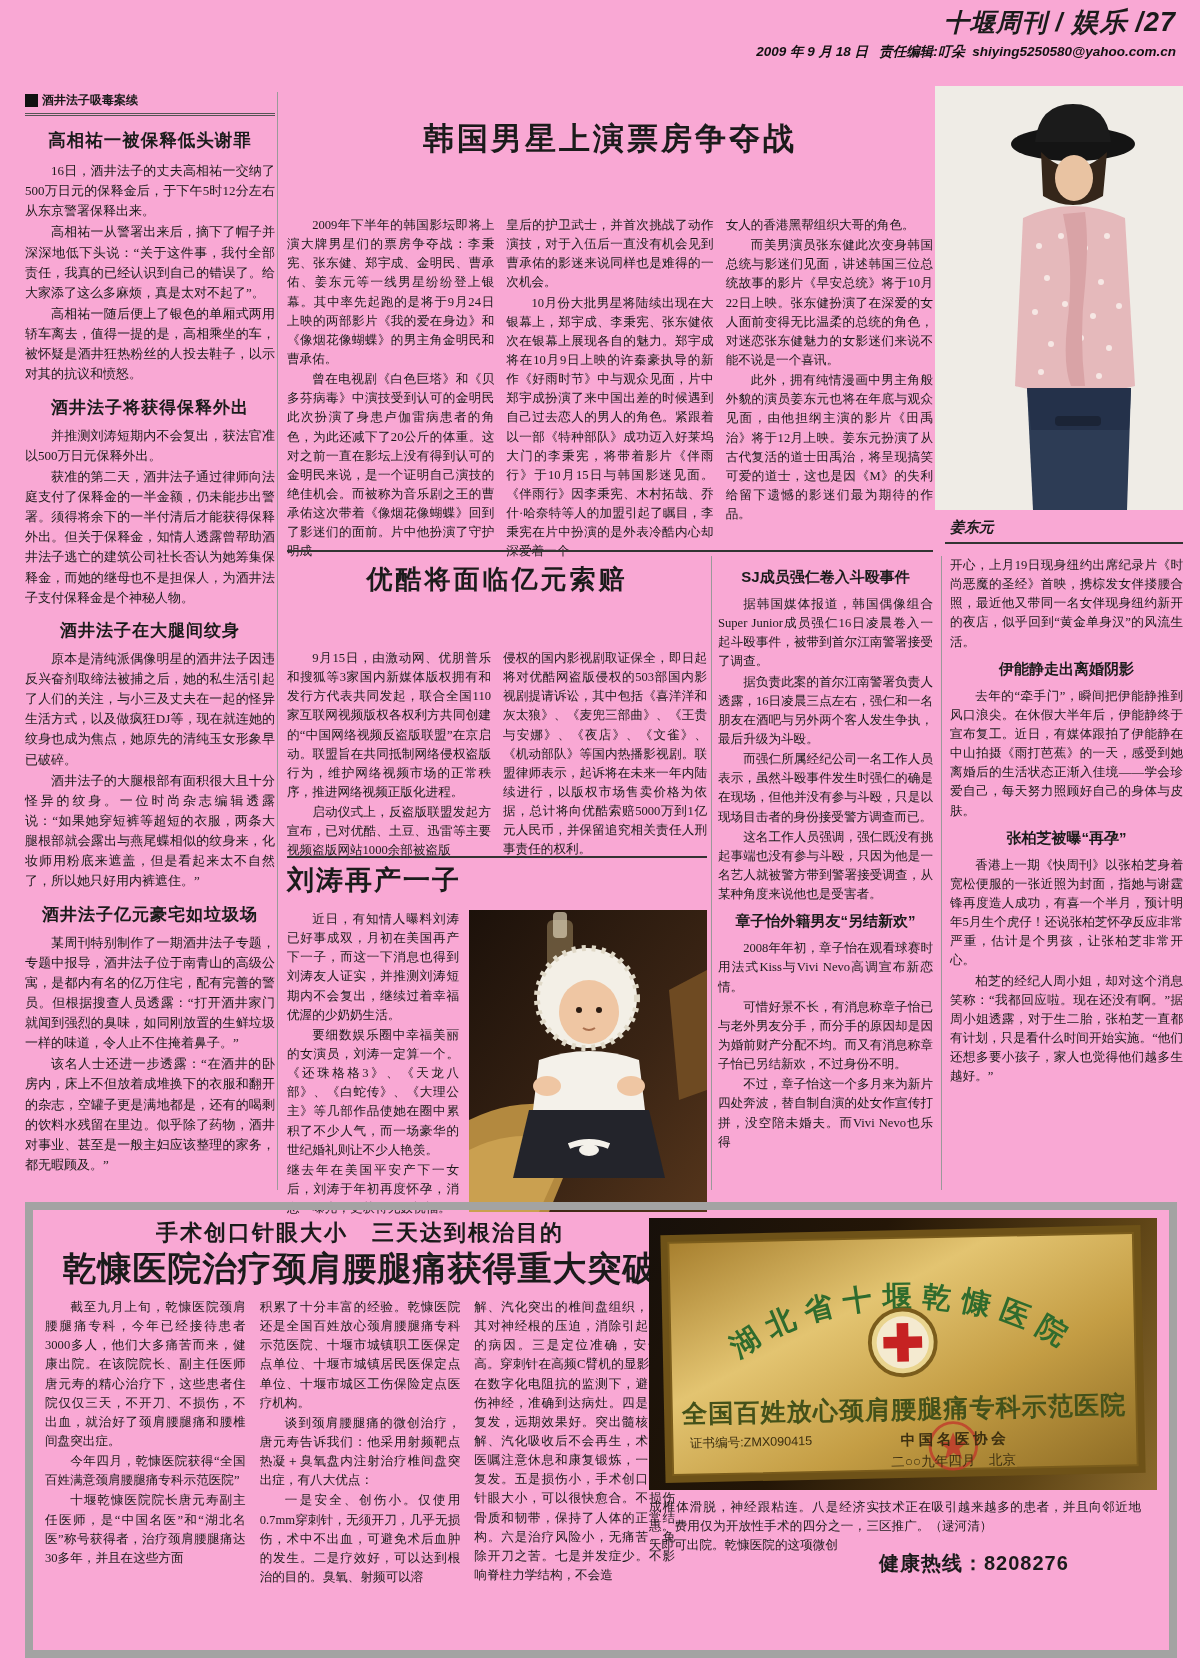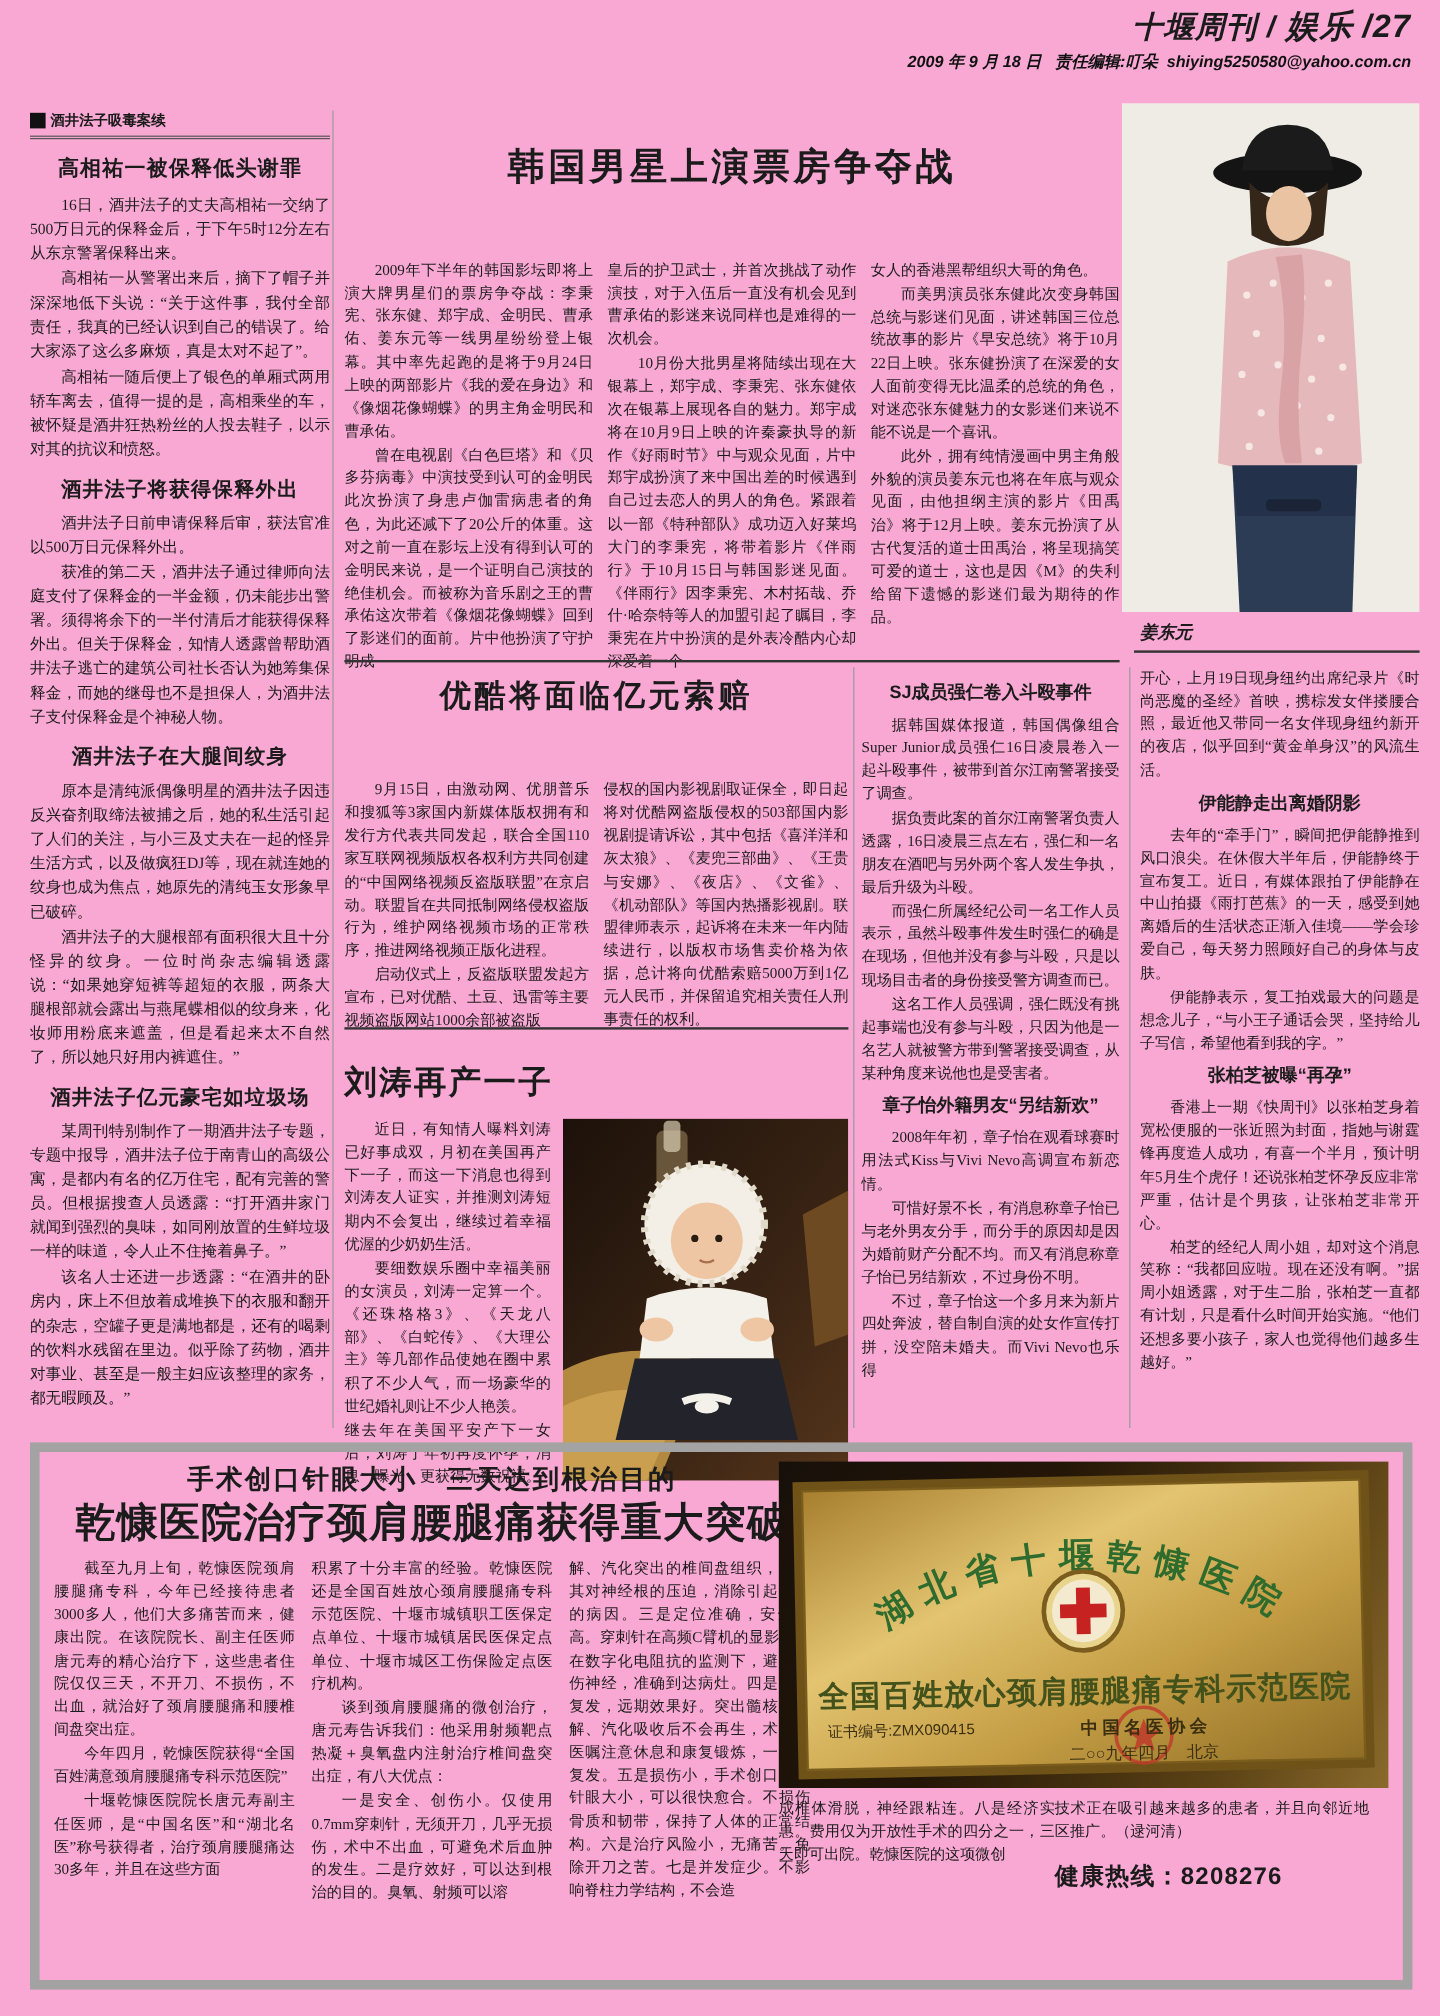--- a/index.html
+++ b/index.html
@@ -36,21 +36,21 @@
                  font-family:"Liberation Sans","DejaVu Sans",sans-serif;}
   
   .youku{position:absolute;left:287px;top:562px;width:420px;}
   .youku-head{font-size:26px;text-align:center;letter-spacing:3px;margin:0 0 16px 0;}
   
   .sj-col{position:absolute;left:718px;top:560px;width:215px;}
   .small-head{font-size:15px;text-align:center;margin:8px 0 8px 0;}
   
   .far-right{position:absolute;left:950px;top:556px;width:233px;}
   
-  .liutao{position:absolute;left:287px;top:856px;width:420px;border-top:2px solid #333;padding-top:26px;}
+  .liutao{position:absolute;left:287px;top:856px;width:420px;border-top:2px solid #333;padding-top:4px;}
   .liutao-head{font-size:27px;letter-spacing:2px;margin:0 0 12px 0;}
   .liutao-flex{display:flex;gap:10px;}
   .liutao-text{width:172px;}
   .baby-photo{width:238px;height:302px;}
   
   .ad-box{position:absolute;left:25px;top:1202px;width:1152px;height:456px;border:8px solid #a3a3a3;box-sizing:border-box;}
   .ad-kicker{position:absolute;left:12px;top:8px;width:630px;text-align:center;font-size:22px;letter-spacing:2px;}
   .ad-head{position:absolute;left:12px;top:36px;width:630px;text-align:center;font-size:34px;letter-spacing:1px;}
   .ad-cols{position:absolute;left:12px;top:88px;width:630px;display:flex;gap:14px;}
   .ad-cols .col{flex:1;}
@@ -84,21 +84,21 @@
   <div class="left-col">
     <div class="tagbar">
       <span class="tag-square"></span>
       <span>酒井法子吸毒案续</span>
     </div>
     <h1 class="left-head hei">高相祐一被保释低头谢罪</h1>
     <p class="body">16日，酒井法子的丈夫高相祐一交纳了500万日元的保释金后，于下午5时12分左右从东京警署保释出来。</p>
     <p class="body">高相祐一从警署出来后，摘下了帽子并深深地低下头说：“关于这件事，我付全部责任，我真的已经认识到自己的错误了。给大家添了这么多麻烦，真是太对不起了”。</p>
     <p class="body">高相祐一随后便上了银色的单厢式两用轿车离去，值得一提的是，高相乘坐的车，被怀疑是酒井狂热粉丝的人投去鞋子，以示对其的抗议和愤怒。</p>
     <h2 class="sub-head hei">酒井法子将获得保释外出</h2>
-    <p class="body">酒井法子日前申请保释后审，获法官准以500万日元保释外出。</p>
+    <p class="body">并推测刘涛短期内不会复出，获法官准以500万日元保释外出。</p>
     <p class="body">获准的第二天，酒井法子通过律师向法庭支付了保释金的一半金额，仍未能步出警署。须得将余下的一半付清后才能获得保释外出。但关于保释金，知情人透露曾帮助酒井法子逃亡的建筑公司社长否认为她筹集保释金，而她的继母也不是担保人，为酒井法子支付保释金是个神秘人物。</p>
     <h2 class="sub-head hei">酒井法子在大腿间纹身</h2>
     <p class="body">原本是清纯派偶像明星的酒井法子因违反兴奋剂取缔法被捕之后，她的私生活引起了人们的关注，与小三及丈夫在一起的怪异生活方式，以及做疯狂DJ等，现在就连她的纹身也成为焦点，她原先的清纯玉女形象早已破碎。</p>
     <p class="body">酒井法子的大腿根部有面积很大且十分怪异的纹身。一位时尚杂志编辑透露说：“如果她穿短裤等超短的衣服，两条大腿根部就会露出与燕尾蝶相似的纹身来，化妆师用粉底来遮盖，但是看起来太不自然了，所以她只好用内裤遮住。”</p>
     <h2 class="sub-head hei">酒井法子亿元豪宅如垃圾场</h2>
     <p class="body">某周刊特别制作了一期酒井法子专题，专题中报导，酒井法子位于南青山的高级公寓，是都内有名的亿万住宅，配有完善的警员。但根据搜查人员透露：“打开酒井家门就闻到强烈的臭味，如同刚放置的生鲜垃圾一样的味道，令人止不住掩着鼻子。”</p>
     <p class="body">该名人士还进一步透露：“在酒井的卧房内，床上不但放着成堆换下的衣服和翻开的杂志，空罐子更是满地都是，还有的喝剩的饮料水残留在里边。似乎除了药物，酒井对事业、甚至是一般主妇应该整理的家务，都无暇顾及。”</p>
   </div>
 
   <div class="vrule" style="left:277px;top:92px;height:1098px;"></div>
@@ -186,21 +186,20 @@
     <h2 class="small-head hei">章子怡外籍男友“另结新欢”</h2>
     <p class="body">2008年年初，章子怡在观看球赛时用法式Kiss与Vivi Nevo高调宣布新恋情。</p>
     <p class="body">可惜好景不长，有消息称章子怡已与老外男友分手，而分手的原因却是因为婚前财产分配不均。而又有消息称章子怡已另结新欢，不过身份不明。</p>
     <p class="body">不过，章子怡这一个多月来为新片四处奔波，替自制自演的处女作宣传打拼，没空陪未婚夫。而Vivi Nevo也乐得</p>
   </div>
 
   <div class="far-right">
     <p class="body" style="text-indent:0;">开心，上月19日现身纽约出席纪录片《时尚恶魔的圣经》首映，携棕发女伴搂腰合照，最近他又带同一名女伴现身纽约新开的夜店，似乎回到“黄金单身汉”的风流生活。</p>
     <h2 class="small-head hei">伊能静走出离婚阴影</h2>
     <p class="body">去年的“牵手门”，瞬间把伊能静推到风口浪尖。在休假大半年后，伊能静终于宣布复工。近日，有媒体跟拍了伊能静在中山拍摄《雨打芭蕉》的一天，感受到她离婚后的生活状态正渐入佳境——学会珍爱自己，每天努力照顾好自己的身体与皮肤。</p>
-    <p class="body">伊能静表示，复工拍戏最大的问题是想念儿子，“与小王子通话会哭，坚持给儿子写信，希望他看到我的字。”</p>
     <h2 class="small-head hei">张柏芝被曝“再孕”</h2>
     <p class="body">香港上一期《快周刊》以张柏芝身着宽松便服的一张近照为封面，指她与谢霆锋再度造人成功，有喜一个半月，预计明年5月生个虎仔！还说张柏芝怀孕反应非常严重，估计是个男孩，让张柏芝非常开心。</p>
     <p class="body">柏芝的经纪人周小姐，却对这个消息笑称：“我都回应啦。现在还没有啊。”据周小姐透露，对于生二胎，张柏芝一直都有计划，只是看什么时间开始实施。“他们还想多要小孩子，家人也觉得他们越多生越好。”</p>
   </div>
 
   <div class="liutao">
     <h1 class="liutao-head hei">刘涛再产一子</h1>
     <div class="liutao-flex">
       <div class="liutao-text">
         <p class="body">近日，有知情人曝料刘涛已好事成双，月初在美国再产下一子，而这一下消息也得到刘涛友人证实，并推测刘涛短期内不会复出，继续过着幸福优渥的少奶奶生活。</p>

